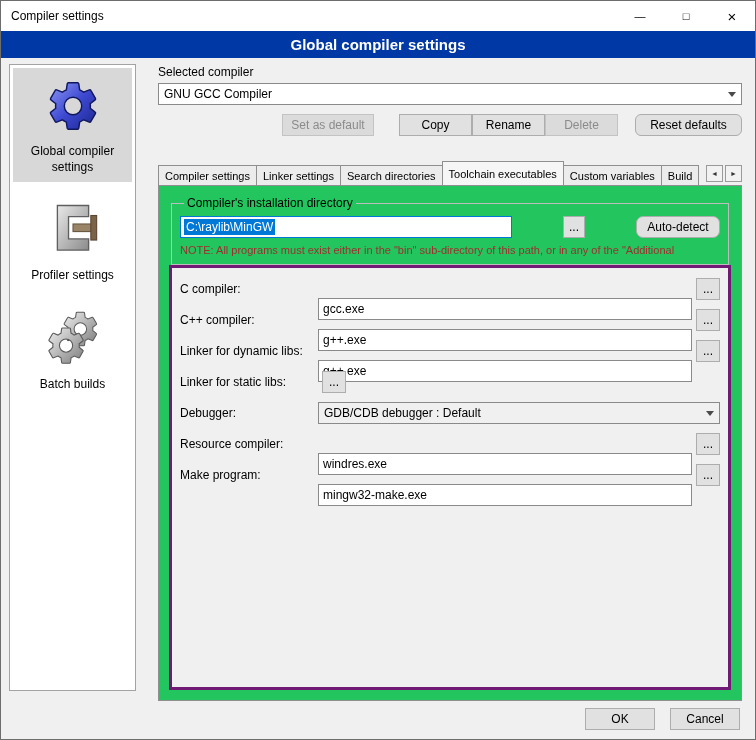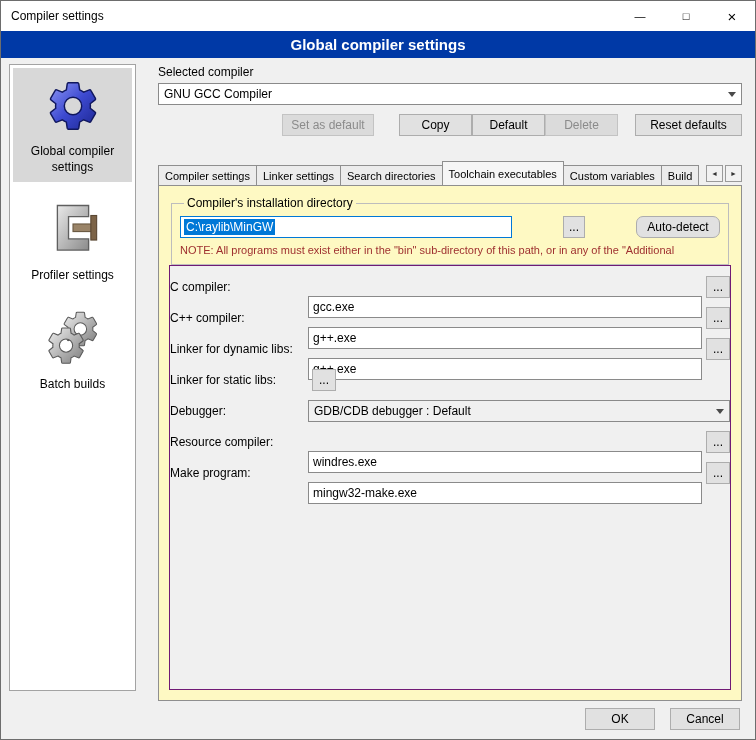--- a/index.html
+++ b/index.html
@@ -47,51 +47,51 @@
 
   .btn { height:22px; border:1px solid #adadad; background:#e1e1e1; display:flex;
          align-items:center; justify-content:center; white-space:nowrap; cursor:default; }
   .btn.disabled { color:#8b8b8b; background:#dbdbdb; border-color:#c3c3c3; }
 
   .btn-row { display:flex; margin-top:9px; height:34px; }
   .b-setdef { width:92px; margin-left:124px; }
   .b-copy   { width:73px; margin-left:25px; }
   .b-rename { width:73px; }
   .b-delete { width:73px; }
-  .b-reset  { width:107px; margin-left:auto; }
+  .b-reset  { width:107px; margin-left:auto;border-radius:6px; }
 
   
   .tabstrip { display:flex; align-items:flex-end; height:24px; margin-top:13px;
               position:relative; z-index:4; }
   .tabs-viewport { width:548px; overflow:hidden; display:flex; align-items:flex-end; height:24px; }
   .tab { flex:0 0 auto; height:20px; display:flex; align-items:center; padding:0 6px;
          background:#ececec; border:1px solid #8f8f8f; border-bottom:none; margin-left:-1px;
          font-size:11px; white-space:nowrap; }
   .tab:first-child { margin-left:0; }
   .tab.active { height:25px; margin-bottom:-1px; background:#f6f6f6; position:relative; z-index:6; }
   .tab-arrows { margin-left:auto; display:flex; gap:2px; padding-bottom:3px; }
   .arrow-btn { width:17px; height:17px; border:1px solid #9a9a9a; background:#f2f2f2;
                display:flex; align-items:center; justify-content:center; font-size:7px; color:#333; }
 
-  .panel { flex:1; border:1px solid #8f8f8f; background:#fef9c3; margin-top:0;
+  .panel { flex:1; border:1px solid #8f8f8f; background:#22c55e; margin-top:0;
            padding:8px 10px 10px; display:flex; flex-direction:column; position:relative; z-index:1; }
 
   fieldset.group { border:1px solid #bdbdbd; padding:4px 8px 8px; margin:2px 2px 0 2px; }
   fieldset.group legend { padding:0 3px; margin-left:4px; }
   .dir-row { display:flex; height:22px; margin-top:2px;gap:46px; }
   .textbox-focus { flex:1; border:1px solid #0078d7; background:#fff; display:flex;
                    align-items:center; padding-left:3px; overflow:hidden; }
   .sel-text { background:#0078d7; color:#fff; padding:1px 2px; white-space:nowrap; }
   .mini-btn { width:22px; margin-left:5px; }
   .b-autodetect { width:84px; margin-left:5px;border-radius:7px; }
   .note { margin-top:6px; color:#9e2f2f; font-size:11px; white-space:nowrap; overflow:hidden; }
 
   .subtabstrip { display:flex; align-items:flex-end; height:24px; margin-top:10px;
                  position:relative; z-index:4; }
-  .subpanel { flex:1; border:1px solid #701a75; background:#f0f0f0; padding:10px 0;
+  .subpanel { flex:1; border:3px solid #701a75; background:#f0f0f0; padding:10px 8px;
               position:relative; z-index:1; }
 
   .field-row { display:flex; align-items:center; height:22px; margin-bottom:9px; }
   .field-label { flex:0 0 138px; white-space:nowrap; }
   .field-input { flex:1; height:22px; border:1px solid #8a8a8a; background:#fff;
                  padding:0 4px; font:inherit; min-width:0;margin-top:40px; }
   .browse { flex:0 0 24px; margin-left:4px; }
   .combo.fieldflex { flex:1; }
 
   
@@ -173,21 +173,21 @@
     <div class="combo">
       <span class="combo-text">GNU GCC Compiler</span>
       <span class="arrow-zone">
           <span class="tri-down"></span>
         </span>
     </div>
 
     <div class="btn-row">
       <div class="btn disabled b-setdef">Set as default</div>
       <div class="btn b-copy">Copy</div>
-      <div class="btn b-rename">Default</div>
+      <div class="btn b-rename">Rename</div>
       <div class="btn disabled b-delete">Delete</div>
       <div class="btn b-reset">Reset defaults</div>
     </div>
 
     <div class="tabstrip">
       <div class="tabs-viewport">
         <div class="tab">Compiler settings</div>
         <div class="tab">Linker settings</div>
         <div class="tab">Search directories</div>
         <div class="tab active">Toolchain executables</div>

